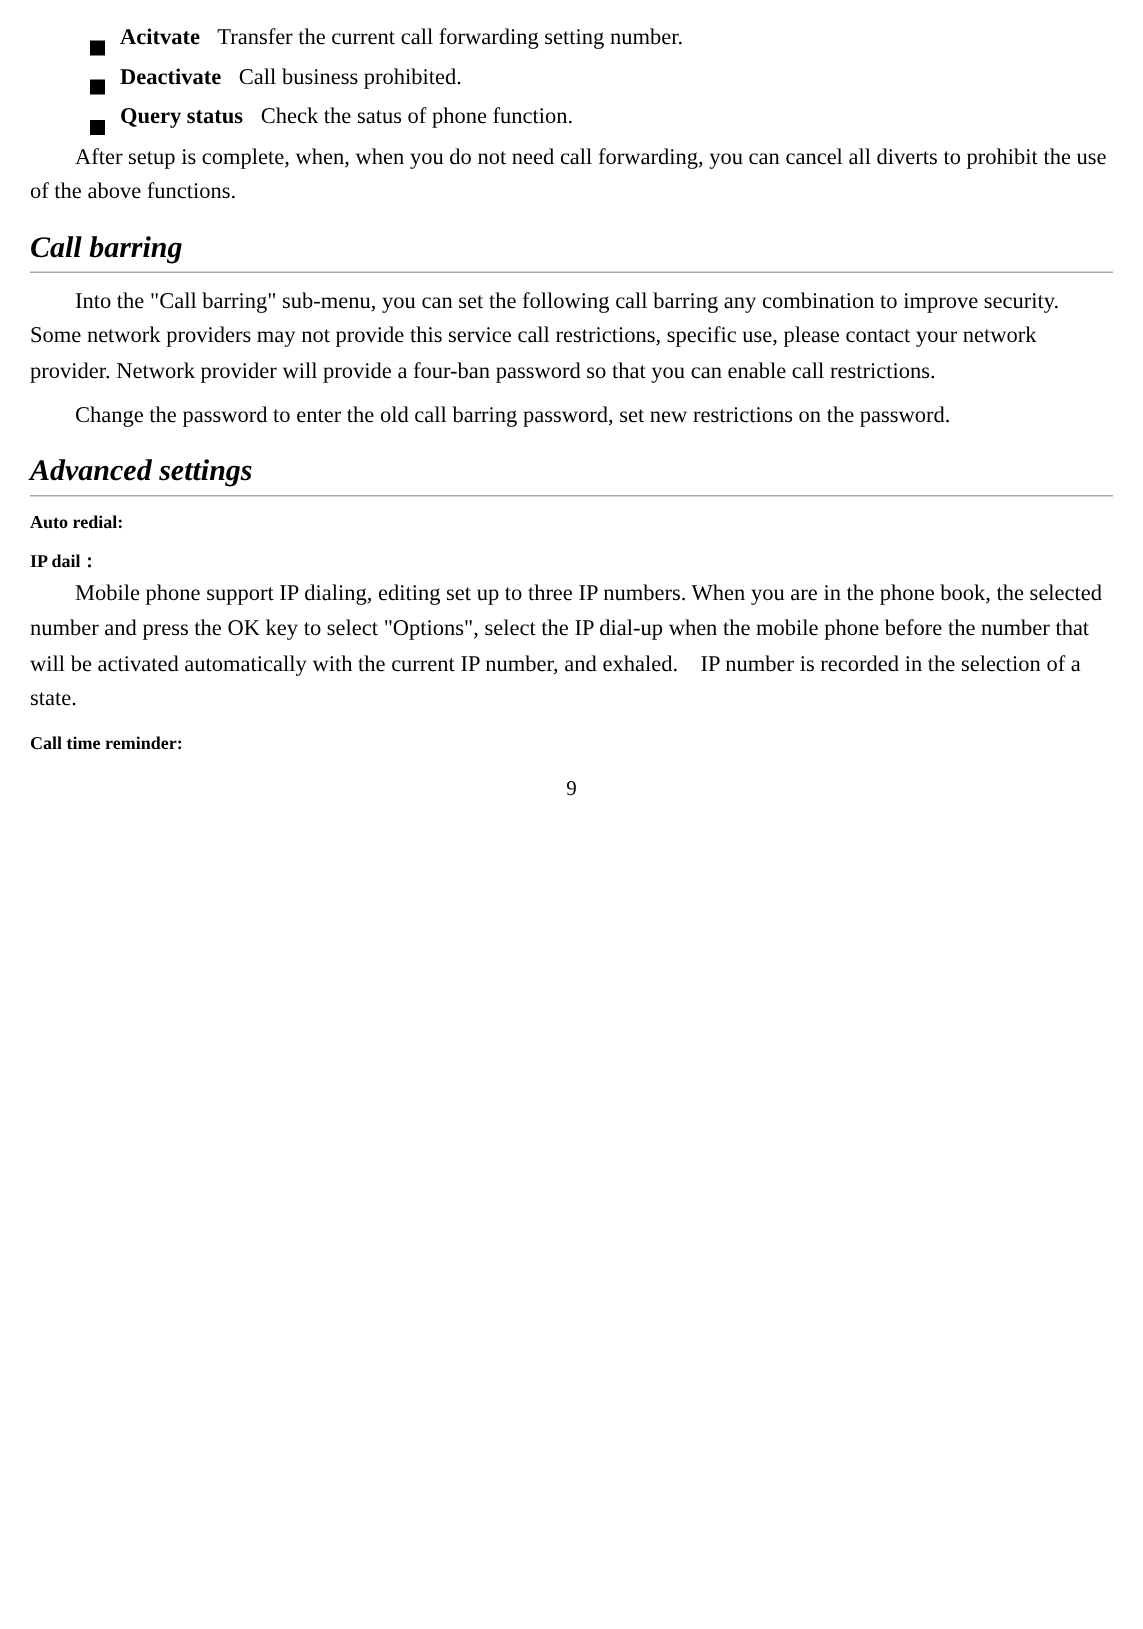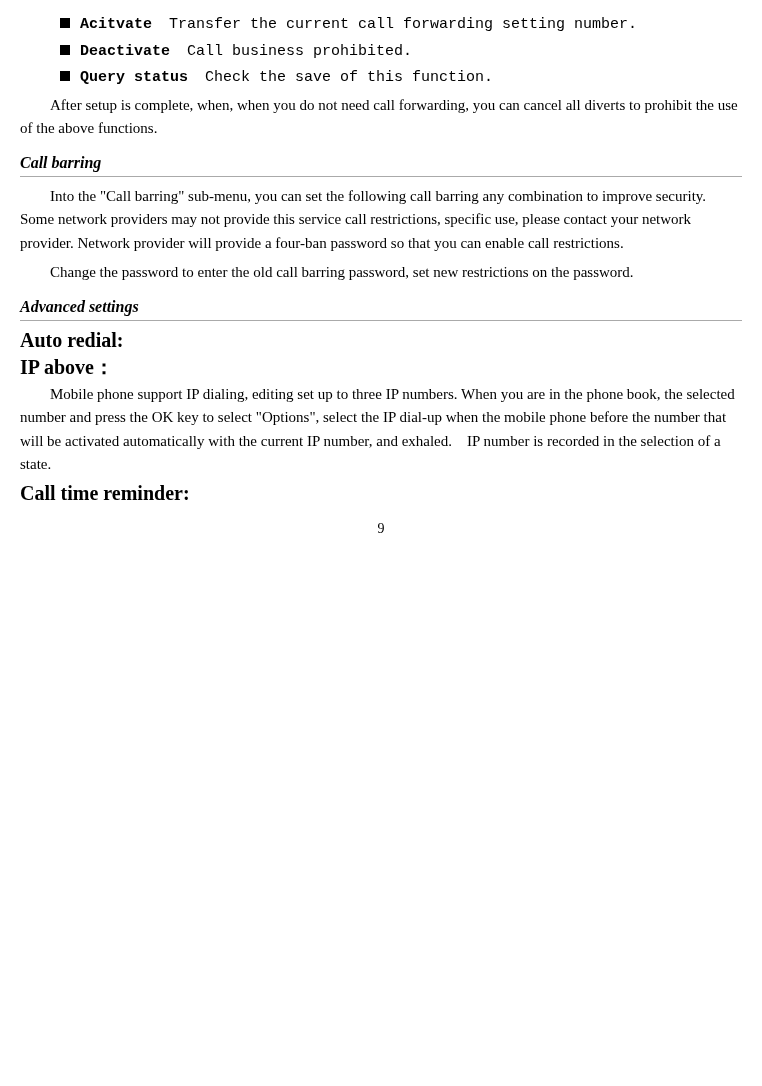--- a/index.html
+++ b/index.html
@@ -22,58 +22,58 @@
       width: 100%;
     }
 
     .bullet-list {
       list-style: none;
       margin: 4px 0 4px 40px;
     }
 
     .bullet-list li {
       display: flex;
-      align-items: flex-start;
+      align-items: flex-end;
       margin-bottom: 4px;
       line-height: 1.5;
-      font-family: Liberation Mono, monospace;
     }
 
     .bullet-square {
       display: inline-block;
       width: 10px;
       height: 10px;
       background: #000;
       margin-right: 10px;
       margin-top: 4px;
       flex-shrink: 0;
     }
 
     .bullet-term {
       font-weight: bold;
       margin-right: 8px;
     }
 
     .section-heading {
       font-style: italic;
       font-weight: bold;
-      font-size: 16px;
+      font-size: 20px;
       margin-top: 14px;
       margin-bottom: 4px;
     }
 
     .section-divider {
       border: none;
       border-top: 1px solid #aaa;
       margin: 4px 0 8px 0;
     }
 
     .subsection-heading {
       font-weight: bold;
-      font-size: 20px;
+      font-size: 12px;
+      margin-top: 10px;
       margin-bottom: 2px;
     }
 
     .body-text {
       line-height: 1.55;
       margin-bottom: 6px;
     }
 
     .indent {
       text-indent: 2em;
@@ -103,42 +103,42 @@
       <span class="bullet-square"></span>
       <span>
         <span class="bullet-term">Deactivate</span>
         <span>Call business prohibited.</span>
       </span>
     </li>
     <li>
       <span class="bullet-square"></span>
       <span>
         <span class="bullet-term">Query status</span>
-        <span>Check the save of this function.</span>
+        <span>Check the satus of phone function.</span>
       </span>
     </li>
   </ul>
 
   <p class="body-text indent">After setup is complete, when, when you do not need call forwarding, you can cancel all diverts to prohibit the use of the above functions.</p>
 
   <div>
     <p class="section-heading">Call barring</p>
     <hr class="section-divider">
     <p class="body-text indent">Into the "Call barring" sub-menu, you can set the following call barring any combination to improve security. Some network providers may not provide this service call restrictions, specific use, please contact your network provider. Network provider will provide a four-ban password so that you can enable call restrictions.</p>
     <p class="body-text indent">Change the password to enter the old call barring password, set new restrictions on the password.</p>
   </div>
 
 
   <div>
     <p class="section-heading">Advanced settings</p>
     <hr class="section-divider">
 
     <p class="subsection-heading">Auto redial:</p>
 
-    <p class="subsection-heading">IP above：</p>
+    <p class="subsection-heading">IP dail：</p>
     <p class="body-text indent">Mobile phone support IP dialing, editing set up to three IP numbers. When you are in the phone book, the selected number and press the OK key to select "Options", select the IP dial-up when the mobile phone before the number that will be activated automatically with the current IP number, and exhaled.　IP number is recorded in the selection of a state.</p>
 
     <p class="subsection-heading">Call time reminder:</p>
   </div>
 
   <p class="page-number">9</p>
 
 </div>
 
 </body></html>

